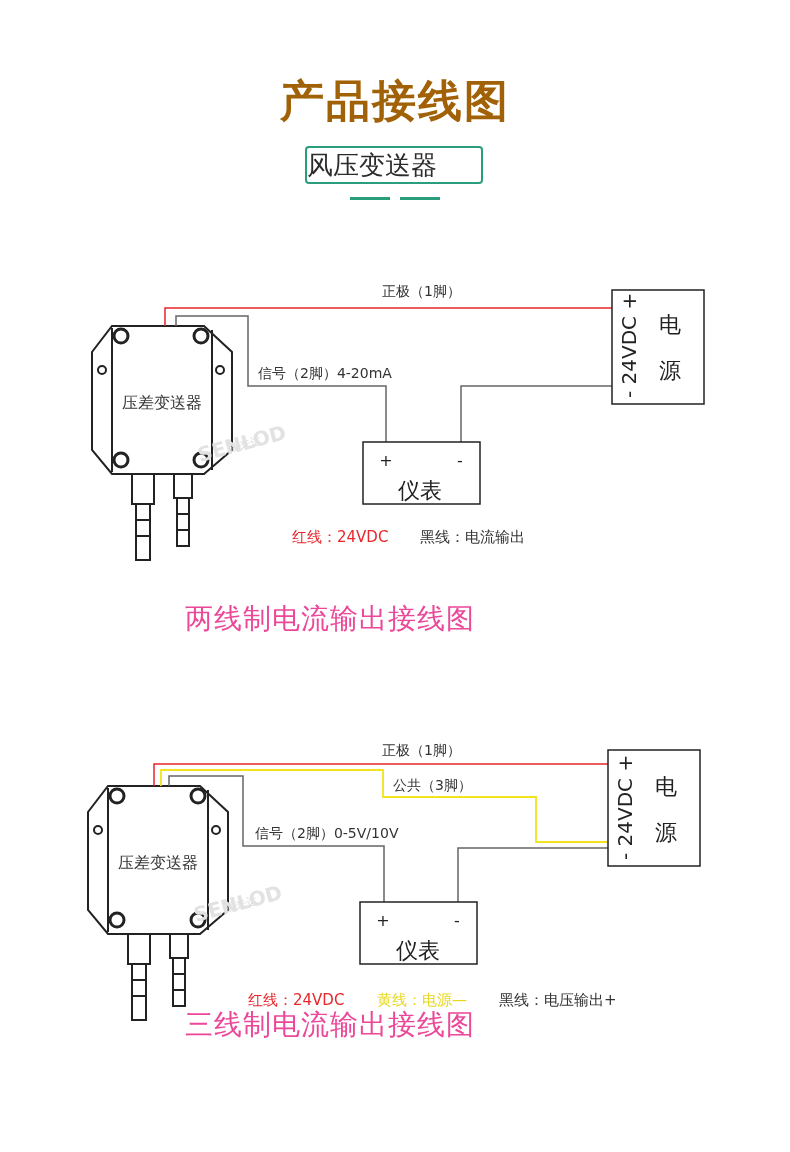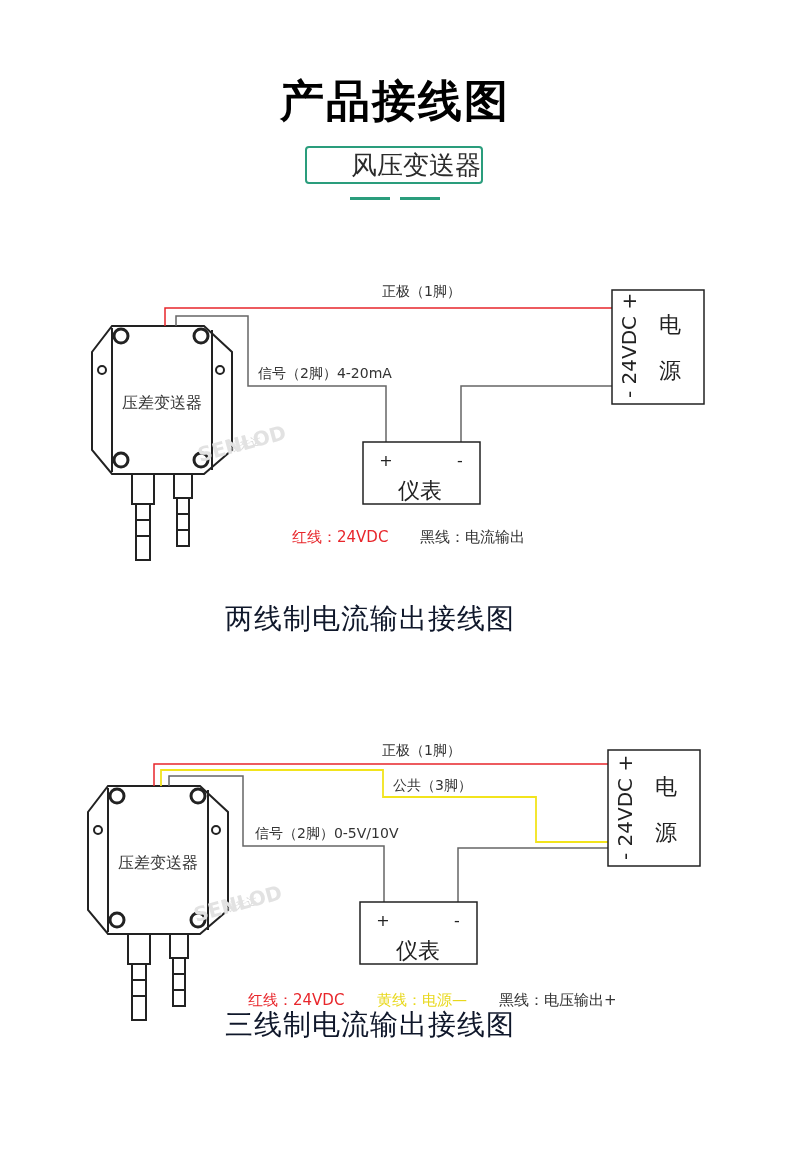--- a/index.html
+++ b/index.html
@@ -1,20 +1,20 @@
 <!DOCTYPE html>
 <html><head>
 <meta charset="utf-8">
 <style>
   html,body{margin:0;padding:0;background:#ffffff;}
   body{width:790px;height:1152px;position:relative;overflow:hidden;font-family:"DejaVu Sans","Liberation Sans",sans-serif;color:#2b2b2b;}
-  .title{position:absolute;left:0;width:790px;top:72px;text-align:center;font-size:44px;font-weight:bold;color:#000000;letter-spacing:2px;}
-  .badge{position:absolute;left:305px;top:146px;width:178px;height:38px;border:2px solid #2a9d7c;border-radius:4px;box-sizing:border-box;text-align:right;line-height:34px;font-size:26px;color:#2b2b2b;}
+  .title{position:absolute;left:0;width:790px;top:72px;text-align:center;font-size:44px;font-weight:bold;color:#a16207;letter-spacing:2px;}
+  .badge{position:absolute;left:305px;top:146px;width:178px;height:38px;border:2px solid #2a9d7c;border-radius:4px;box-sizing:border-box;text-align:left;line-height:34px;font-size:26px;color:#2b2b2b;}
   .uline{position:absolute;top:197px;height:3px;width:40px;background:#2a9d7c;}
-  .caption{position:absolute;left:0;width:660px;text-align:center;font-size:28px;color:#0f172a;letter-spacing:1px;padding-left:40px;}
+  .caption{position:absolute;left:0;width:660px;text-align:center;font-size:28px;color:#ec4899;letter-spacing:1px;}
   svg text{font-family:"DejaVu Sans","Liberation Sans",sans-serif;}
   .diagram{position:absolute;left:0;width:790px;}
 </style>
 </head>
 <body>
 
 <div class="title">产品接线图</div>
 <div class="badge">风压变送器</div>
 <div class="uline" style="left:350px"></div>
 <div class="uline" style="left:400px"></div>

